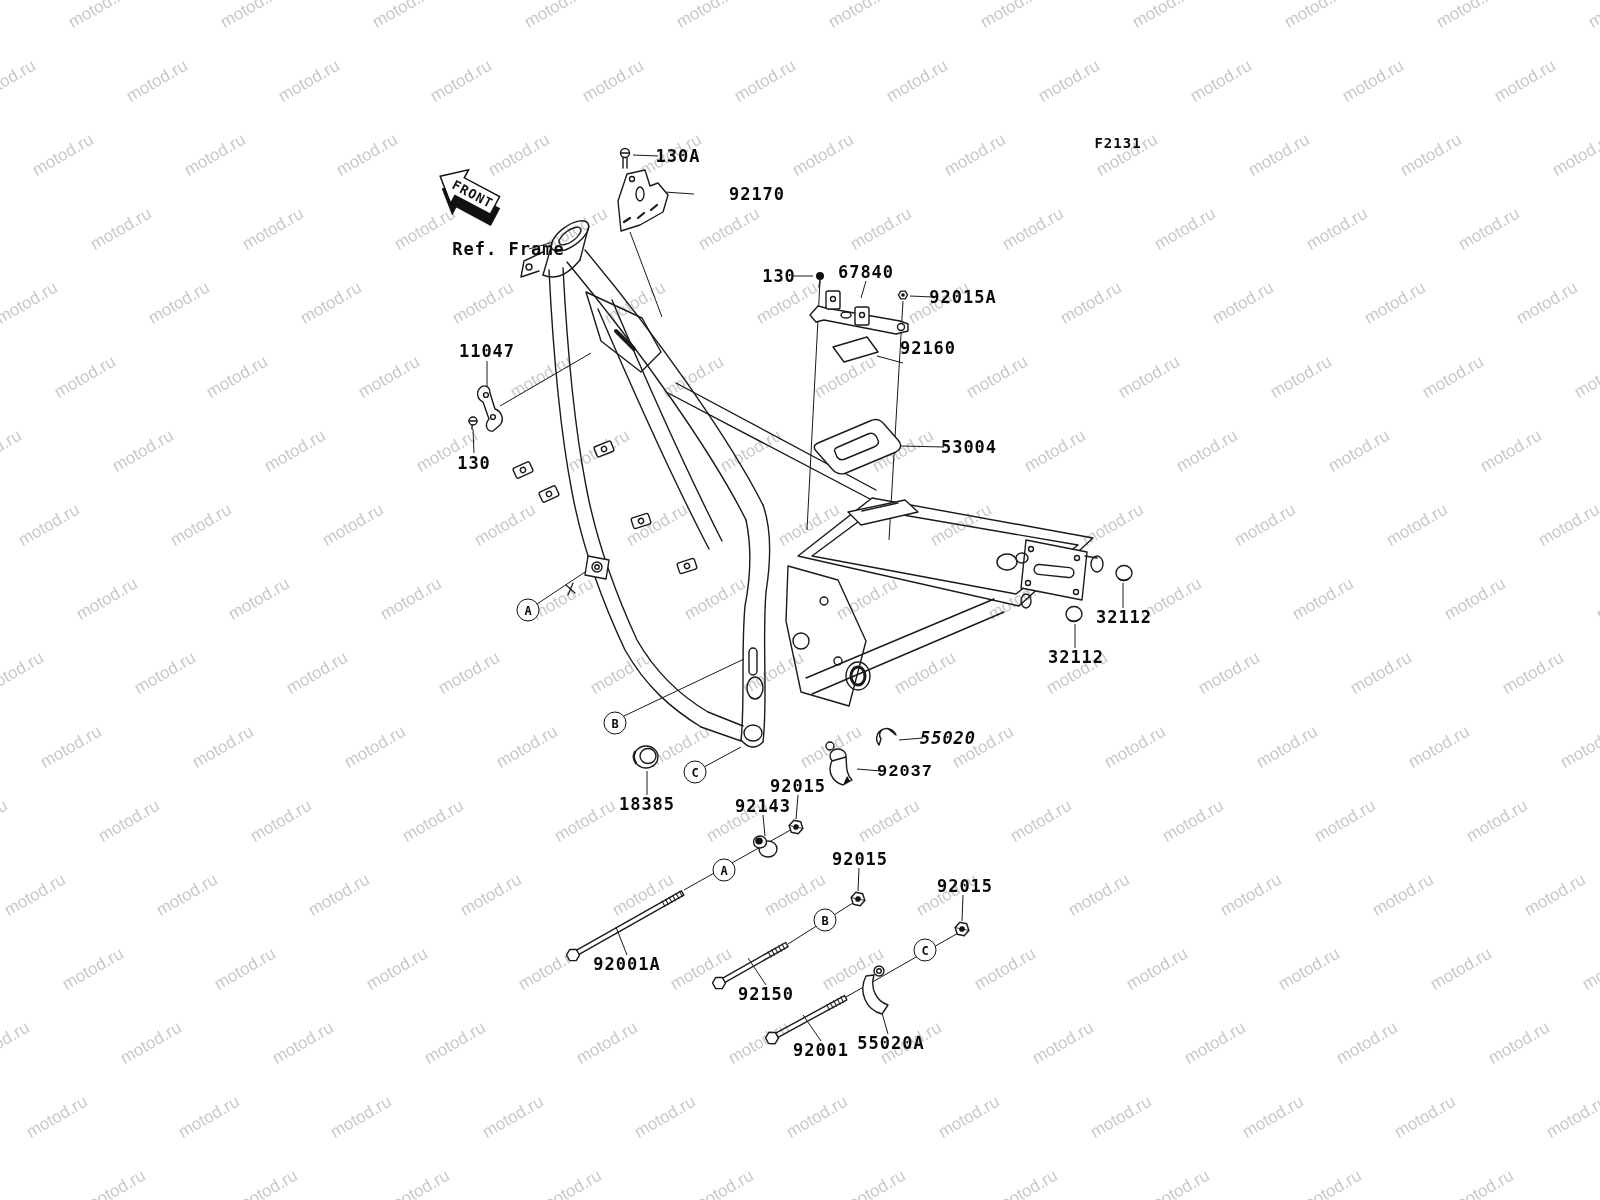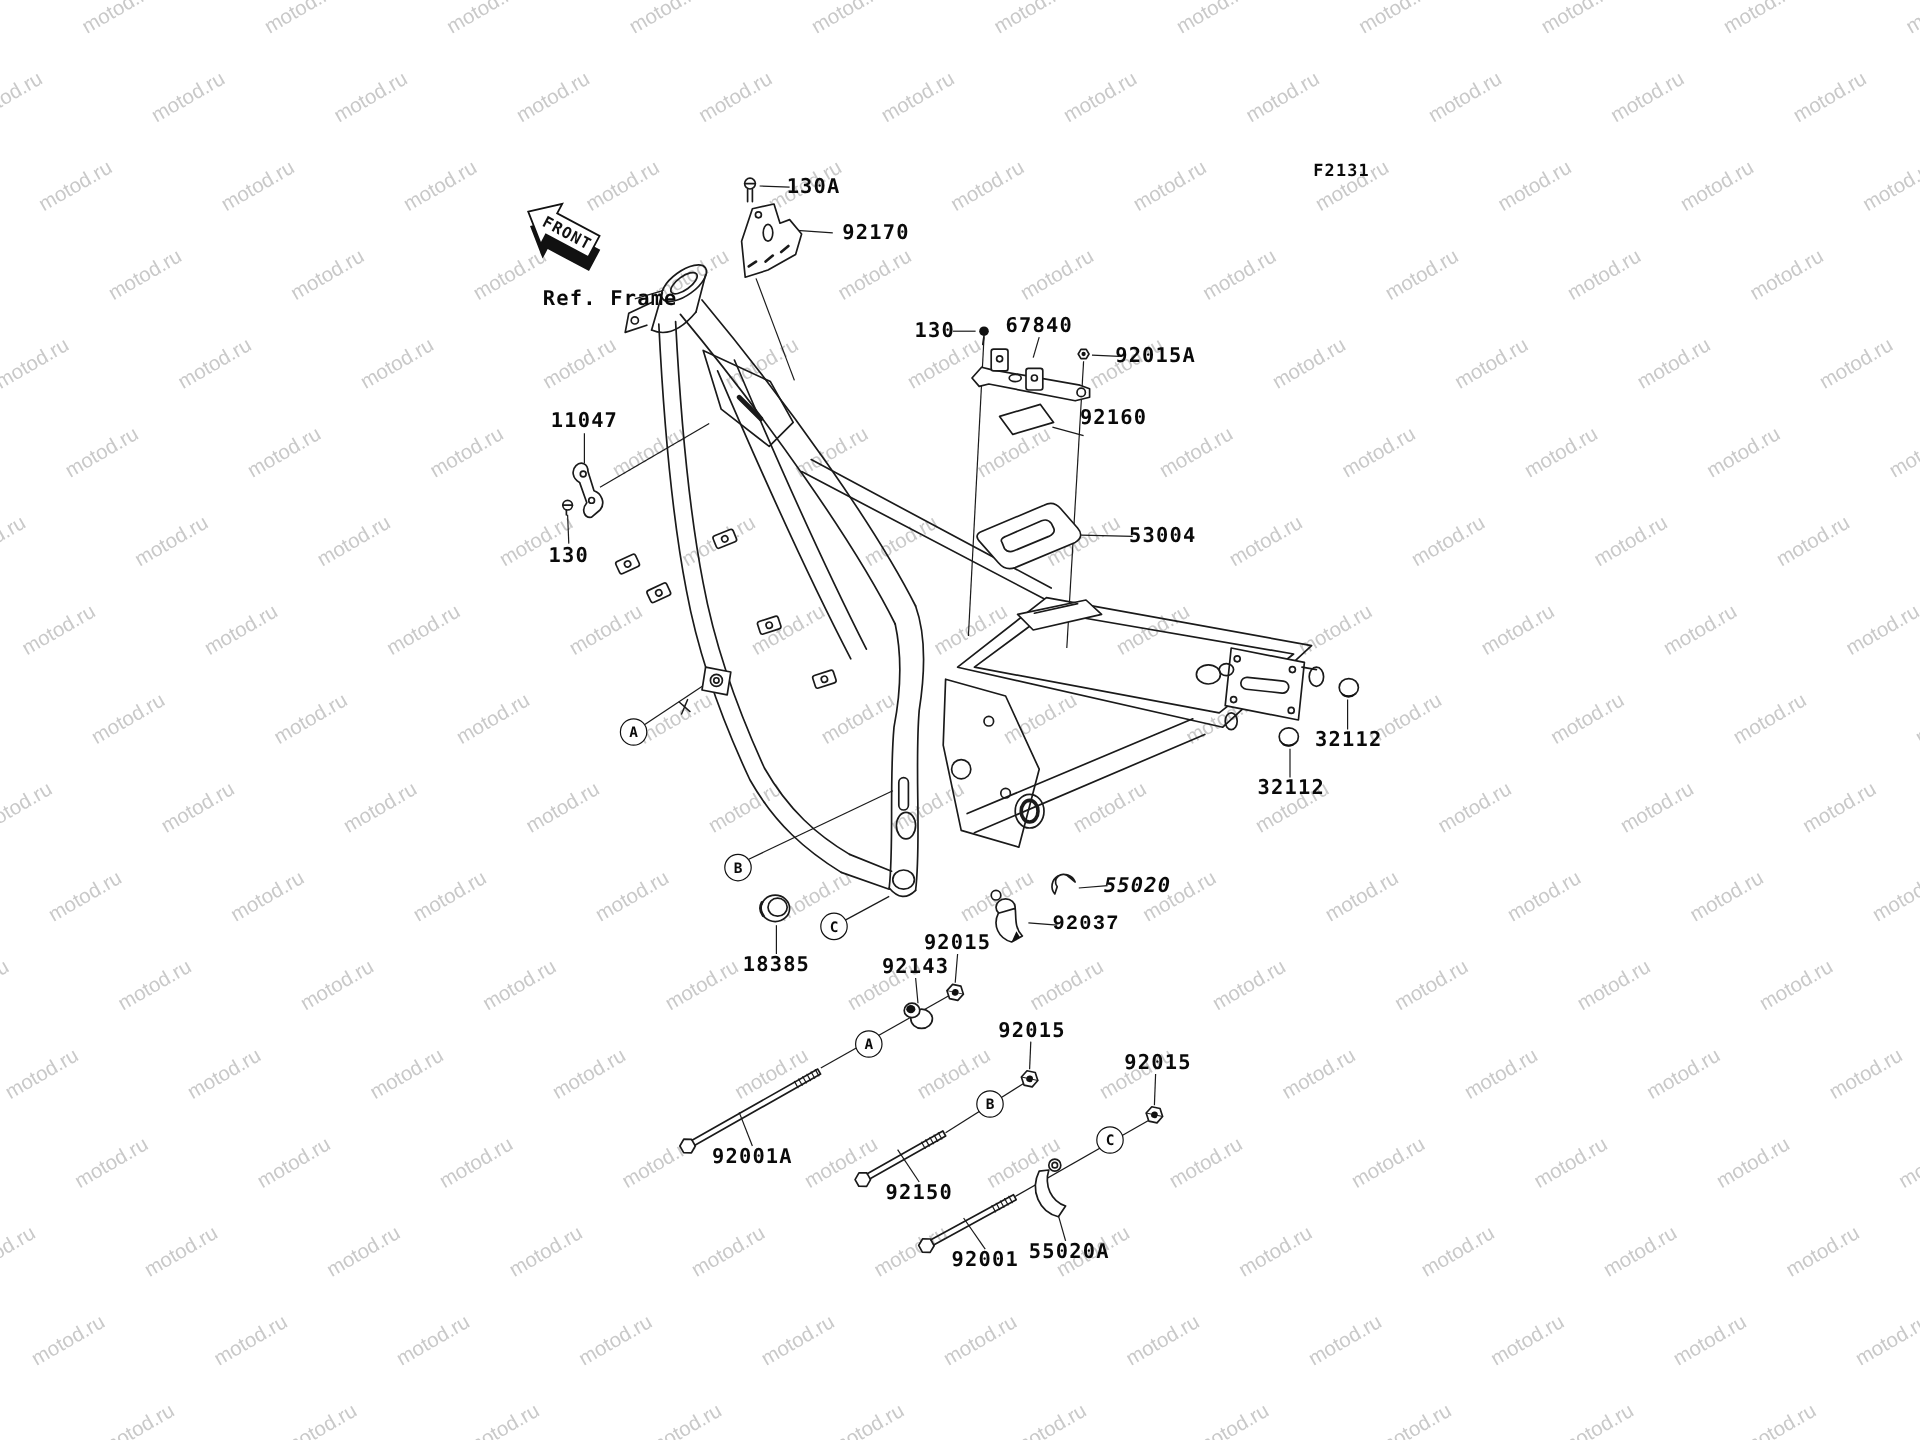--- a/index.html
+++ b/index.html
@@ -464,21 +464,21 @@
     <g transform="translate(443,171) rotate(28)">
       <path d="M3,11 L25,-8 L25,1 L64,1 L64,21 L25,21 L25,30 Z" fill="#111" stroke="none" transform="translate(4,5)"></path>
       <path d="M0,6 L22,-13 L22,-4 L62,-4 L62,16 L22,16 L22,25 Z" fill="#fff" stroke="#111" stroke-width="1.5"></path>
       <text x="15" y="11" font-family="DejaVu Sans Mono, monospace" font-size="13" font-weight="bold" letter-spacing="1" fill="#111">FRONT</text>
     </g>
   </svg>
 
   <div id="labels-layer">
       <div class="plabel" style="left: 1118px; top: 143px; font-size: 14px;">F2131</div>
       <div class="plabel" style="left: 678px; top: 156px;">130A</div>
-      <div class="plabel" style="left: 730px; top: 194px;">92170</div>
+      <div class="plabel" style="left: 757px; top: 194px;">92170</div>
       <div class="plabel" style="left: 486px; top: 249px; padding-left: 45px;">Ref. Frame</div>
       <div class="plabel" style="left: 779px; top: 276px;">130</div>
       <div class="plabel" style="left: 866px; top: 272px;">67840</div>
       <div class="plabel" style="left: 963px; top: 297px;">92015A</div>
       <div class="plabel" style="left: 928px; top: 348px;">92160</div>
       <div class="plabel" style="left: 969px; top: 447px;">53004</div>
       <div class="plabel" style="left: 487px; top: 351px;">11047</div>
       <div class="plabel" style="left: 474px; top: 463px;">130</div>
       <div class="plabel" style="left: 1124px; top: 617px;">32112</div>
       <div class="plabel" style="left: 1076px; top: 657px;">32112</div>

